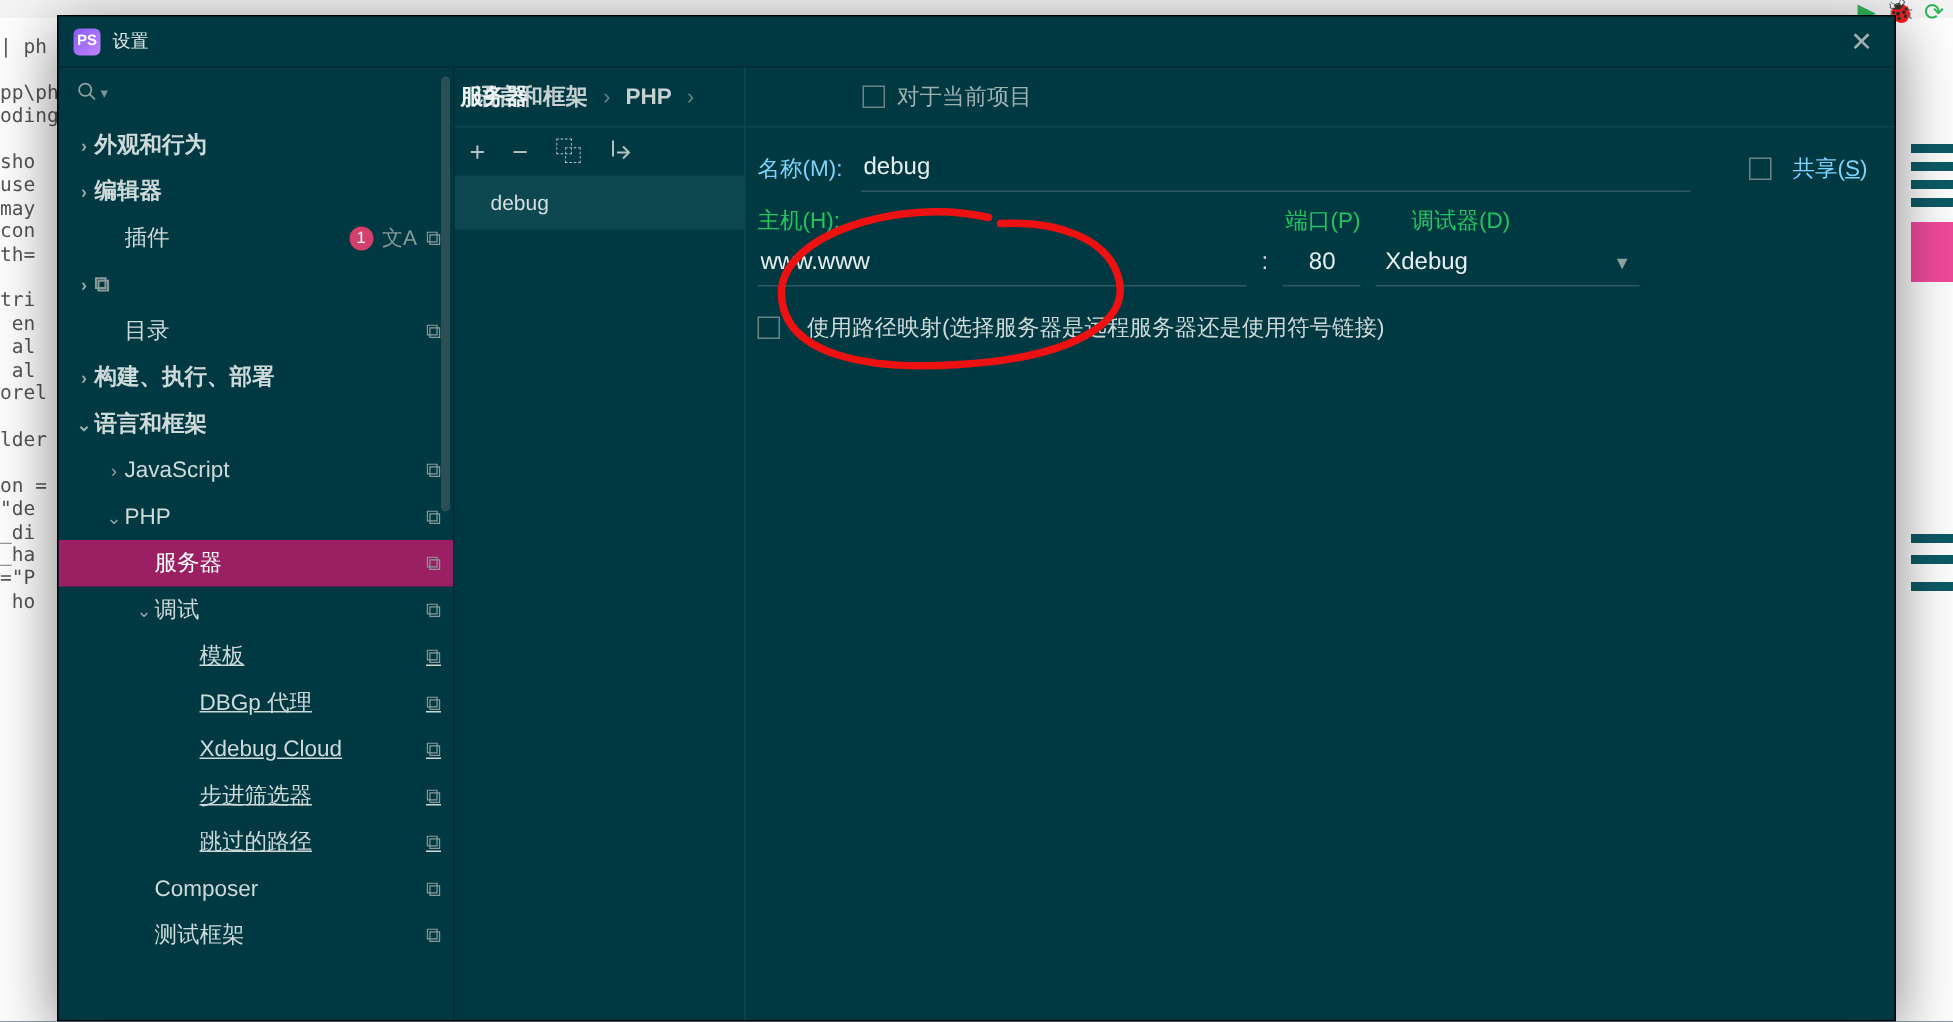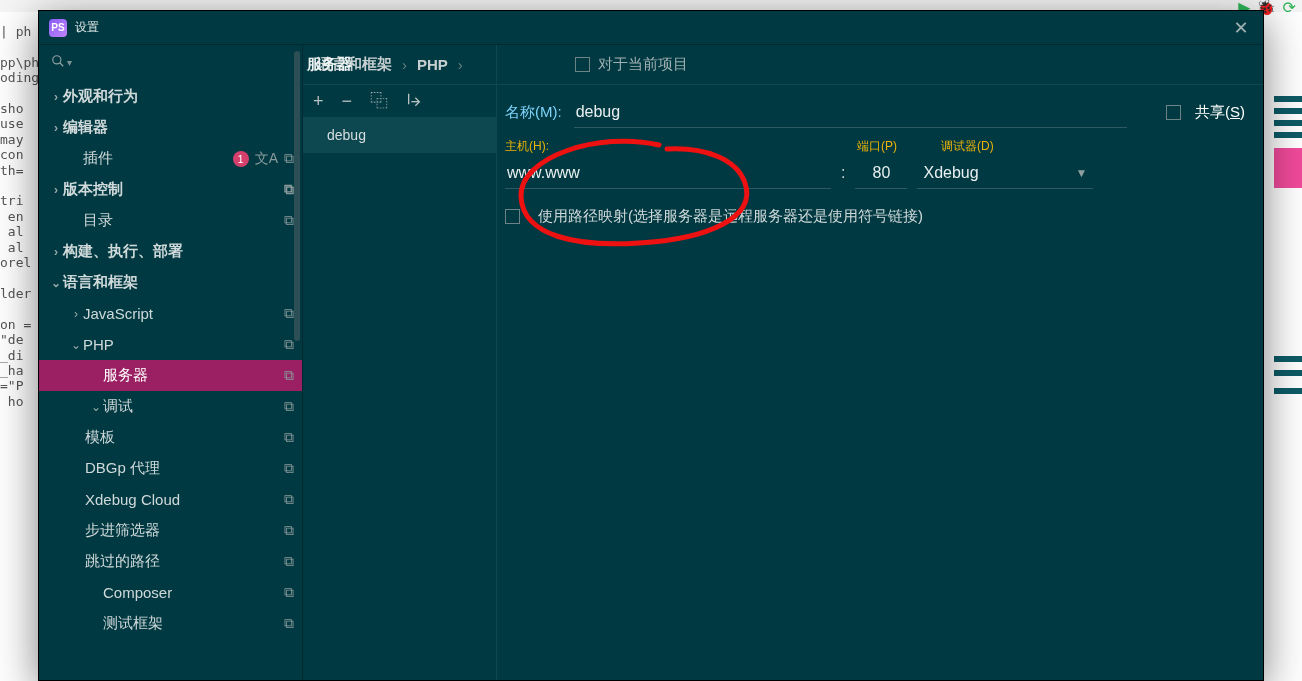--- a/index.html
+++ b/index.html
@@ -149,21 +149,21 @@
   .badge {
     background: #d43f6c; color: #fff;
     border-radius: 9px; min-width: 16px; height: 16px;
     font-size: 11px; line-height: 16px; text-align: center;
     padding: 0 4px;
   }
   .locale-icon, .copy-icon { color: #88999b; font-size: 14px; }
   .d0  { padding-left: 10px; font-weight: 600; }
   .d1  { padding-left: 30px; }
   .d2  { padding-left: 50px; }
-  .d3  { padding-left: 32px; }
+  .d3  { padding-left: 80px; text-decoration: underline; }
   .selected {
     background: #9b2063;
     color: #fff;
   }
   .selected .label { color: #fff; }
 
   
   .mid-panel {
     width: 194px;
     border-right: 1px solid #0d4851;
@@ -239,28 +239,28 @@
   .text-input {
     background: transparent;
     border: none;
     border-bottom: 1px solid #2f5960;
     color: #e8efef;
     font-size: 16px;
     padding: 6px 2px;
     outline: none;
   }
   .name-row .text-input { flex: 1; }
-  .share-box { display:flex; align-items:center; gap:6px; font-size:15px; color:#ffffff;padding-left:27px; }
+  .share-box { display:flex; align-items:center; gap:6px; font-size:15px; color:#7dd3fc;padding-left:27px; }
   .share-box u { text-decoration: underline; }
 
   .header-row {
     display: flex; align-items: flex-end; gap: 24px;
     margin-top: 4px;
     margin-bottom: 0;
-    font-size: 12px; color:#eab308;
+    font-size: 15px; color:#22c55e;
     padding-left: 0;
   }
   .header-row .hcol1 { width: 328px; }
   .header-row .hcol2 { width: 60px; text-align:left; }
   .header-row .hcol3 { width: 170px; }
 
   .host-row {
     display: flex; align-items: center; gap: 10px;
     margin-top: 2px;
   }
@@ -387,21 +387,20 @@
               <span class="icons">
                 <span class="badge">1</span>
                 <span class="locale-icon">文A</span>
                 <span class="copy-icon">⧉</span>
               </span>
             </div>
           </li>
           <li>
             <div class="node d0">
               <span class="arrow">›</span>
-              <span class="label">版本控制</span>
               <span class="icons">
                 <span class="copy-icon">⧉</span>
               </span>
             </div>
           </li>
           <li>
             <div class="node d1">
               <span class="arrow"></span>
               <span class="label">目录</span>
               <span class="icons">

